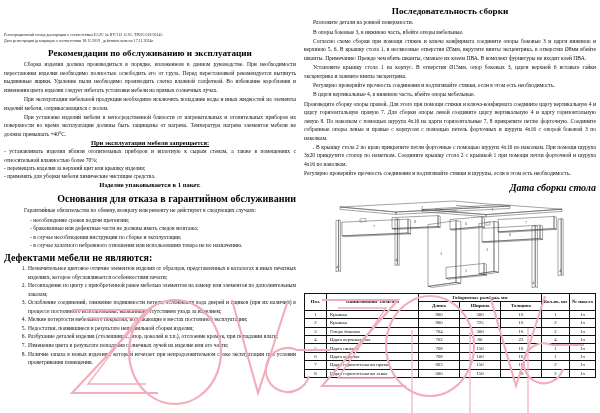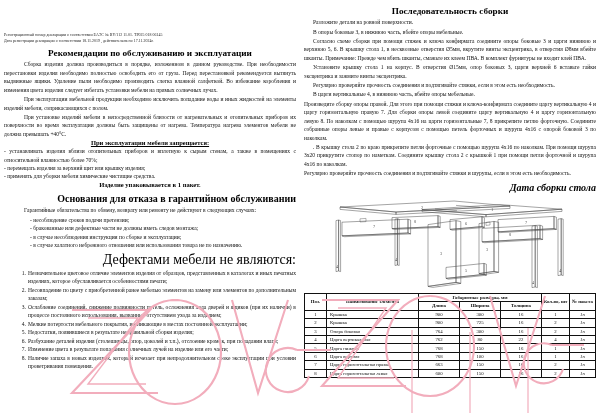--- a/index.html
+++ b/index.html
@@ -56,23 +56,23 @@
   }
   h2.sec-title {
     font-size: 10px;
     font-weight: bold;
     text-align: right;
     margin: 4px 0 2px 0;
     line-height: 1.1;
     color: #000;
   }
   h2.sec-title-sm {
-    font-size: 14px;
-    font-weight: normal;
-    text-align: right;
+    font-size: 10px;
+    font-weight: bold;
+    text-align: left;
     margin: 3px 0 1px 0;
     line-height: 1.1;
     color: #000;
   }
   .center-bold {
     font-size: 6.6px;
     font-weight: bold;
     text-align: center;
     margin: 1px 0;
     line-height: 1.2;

